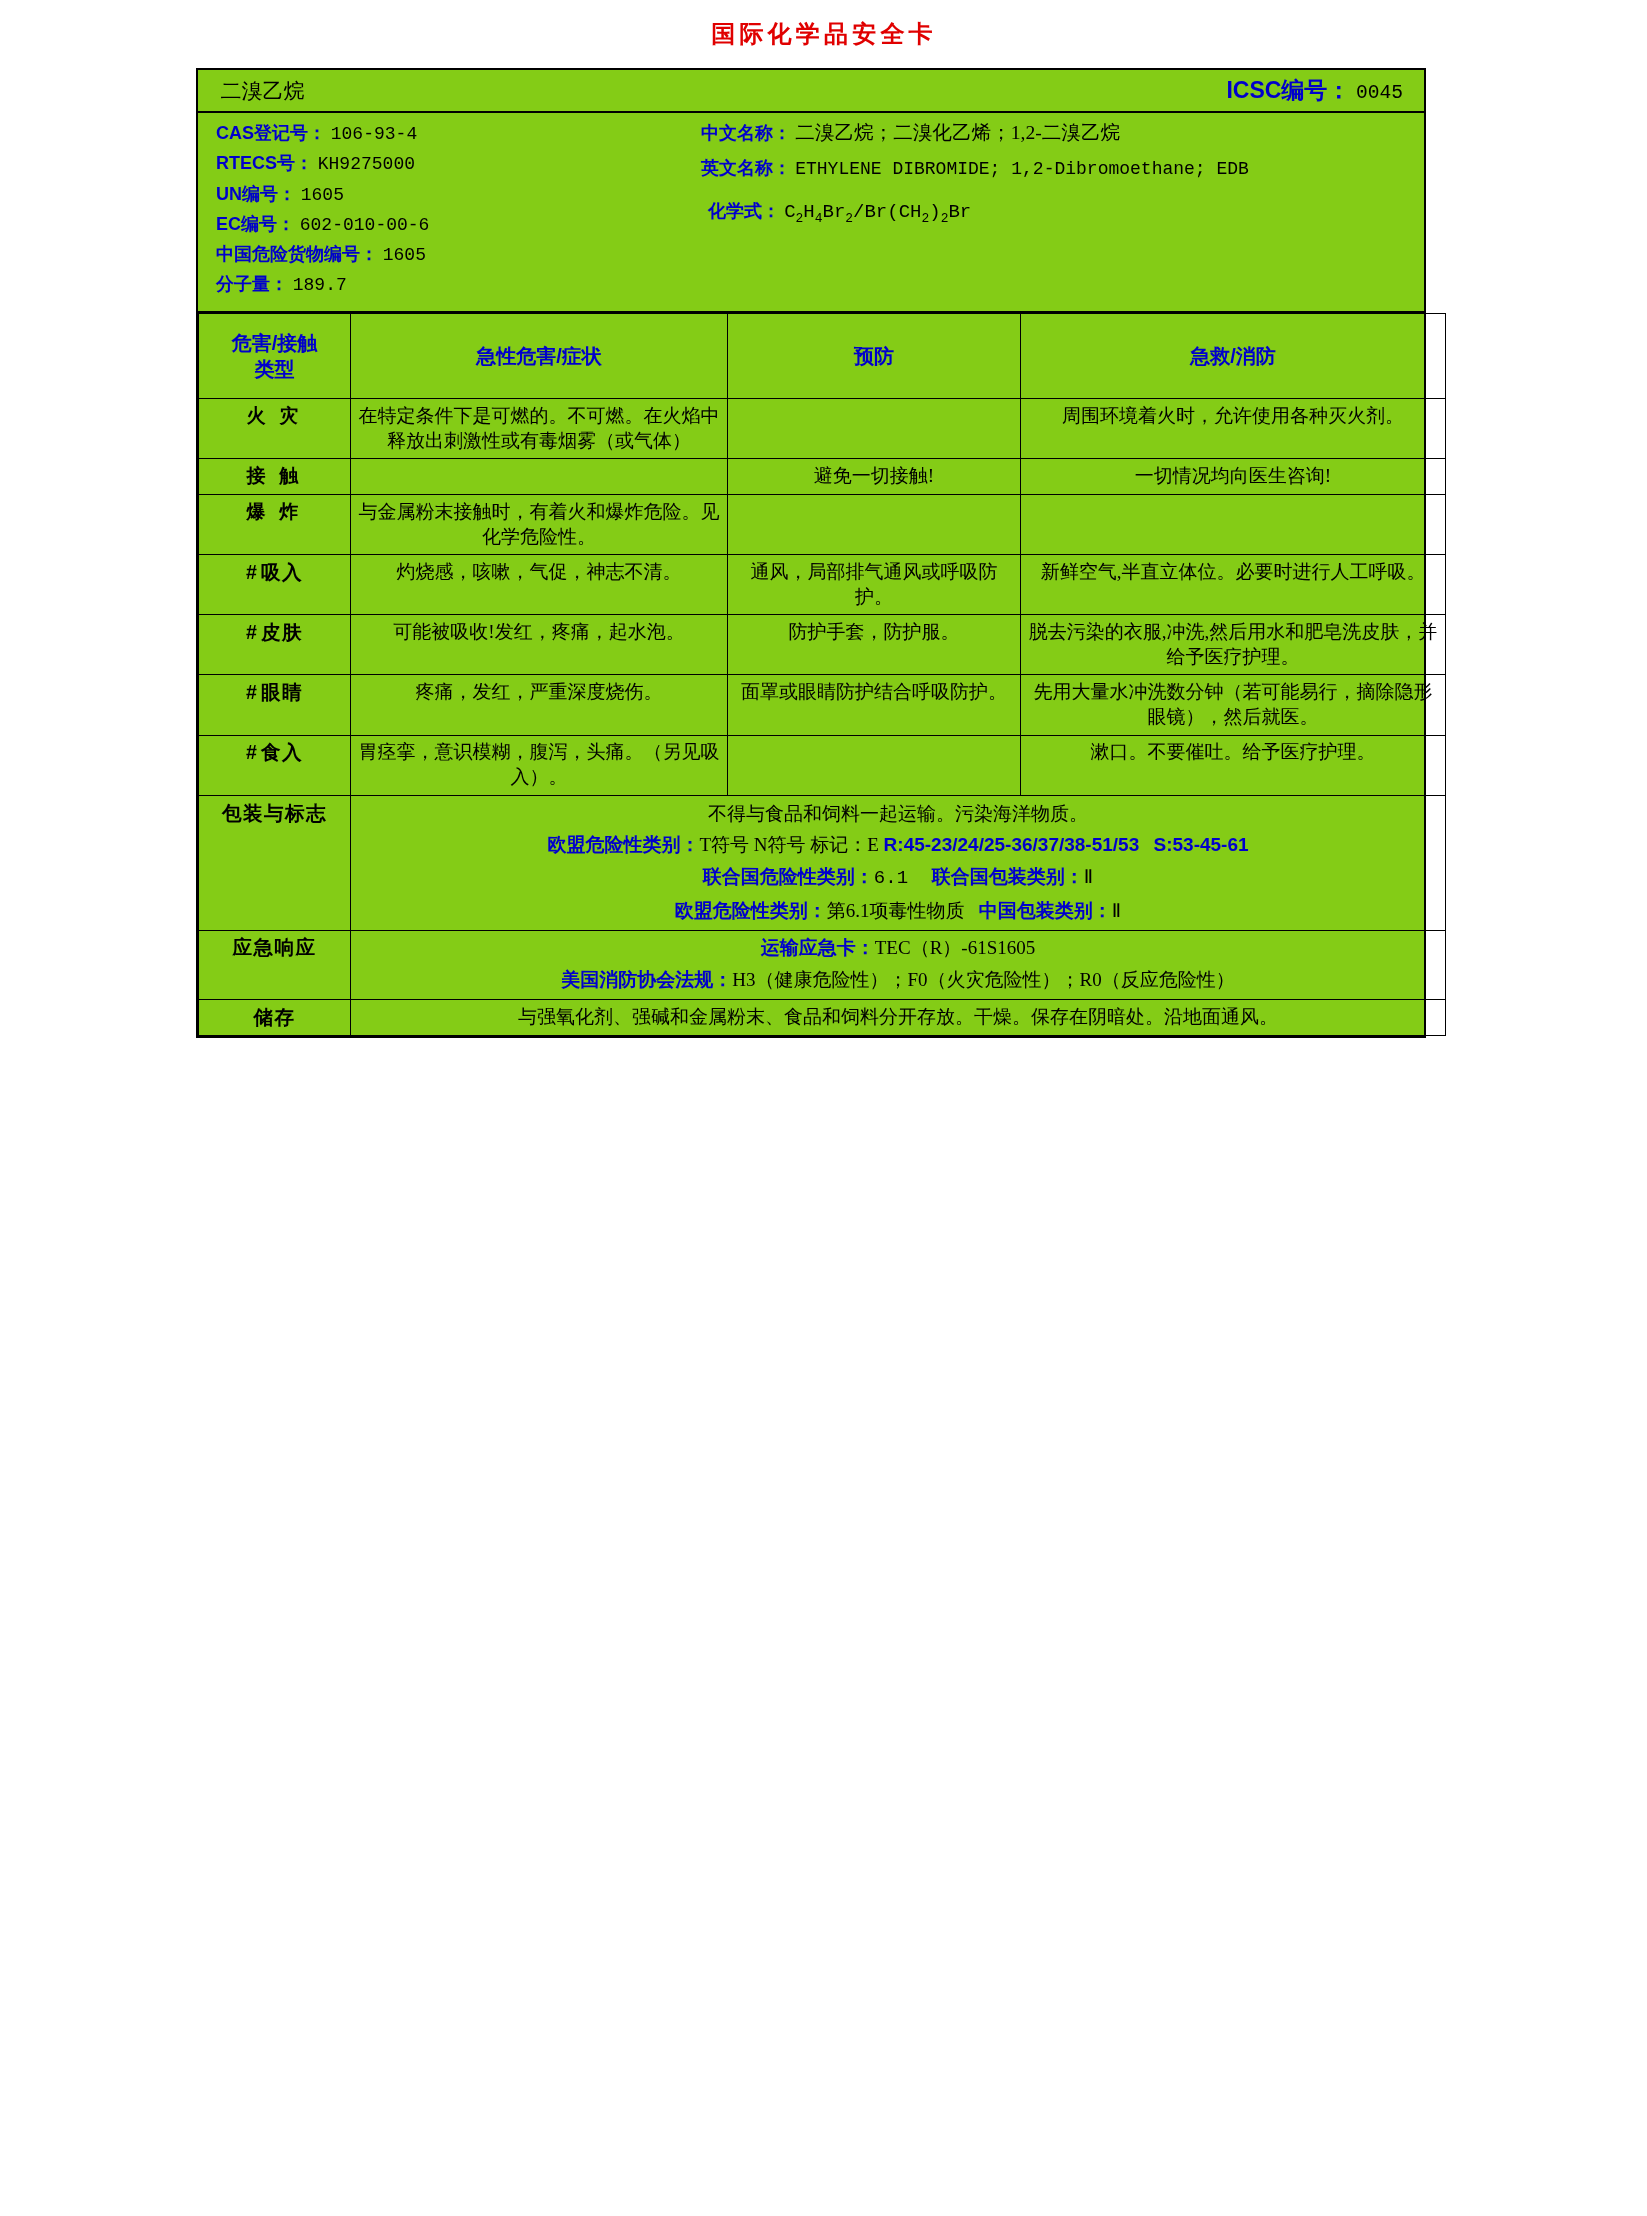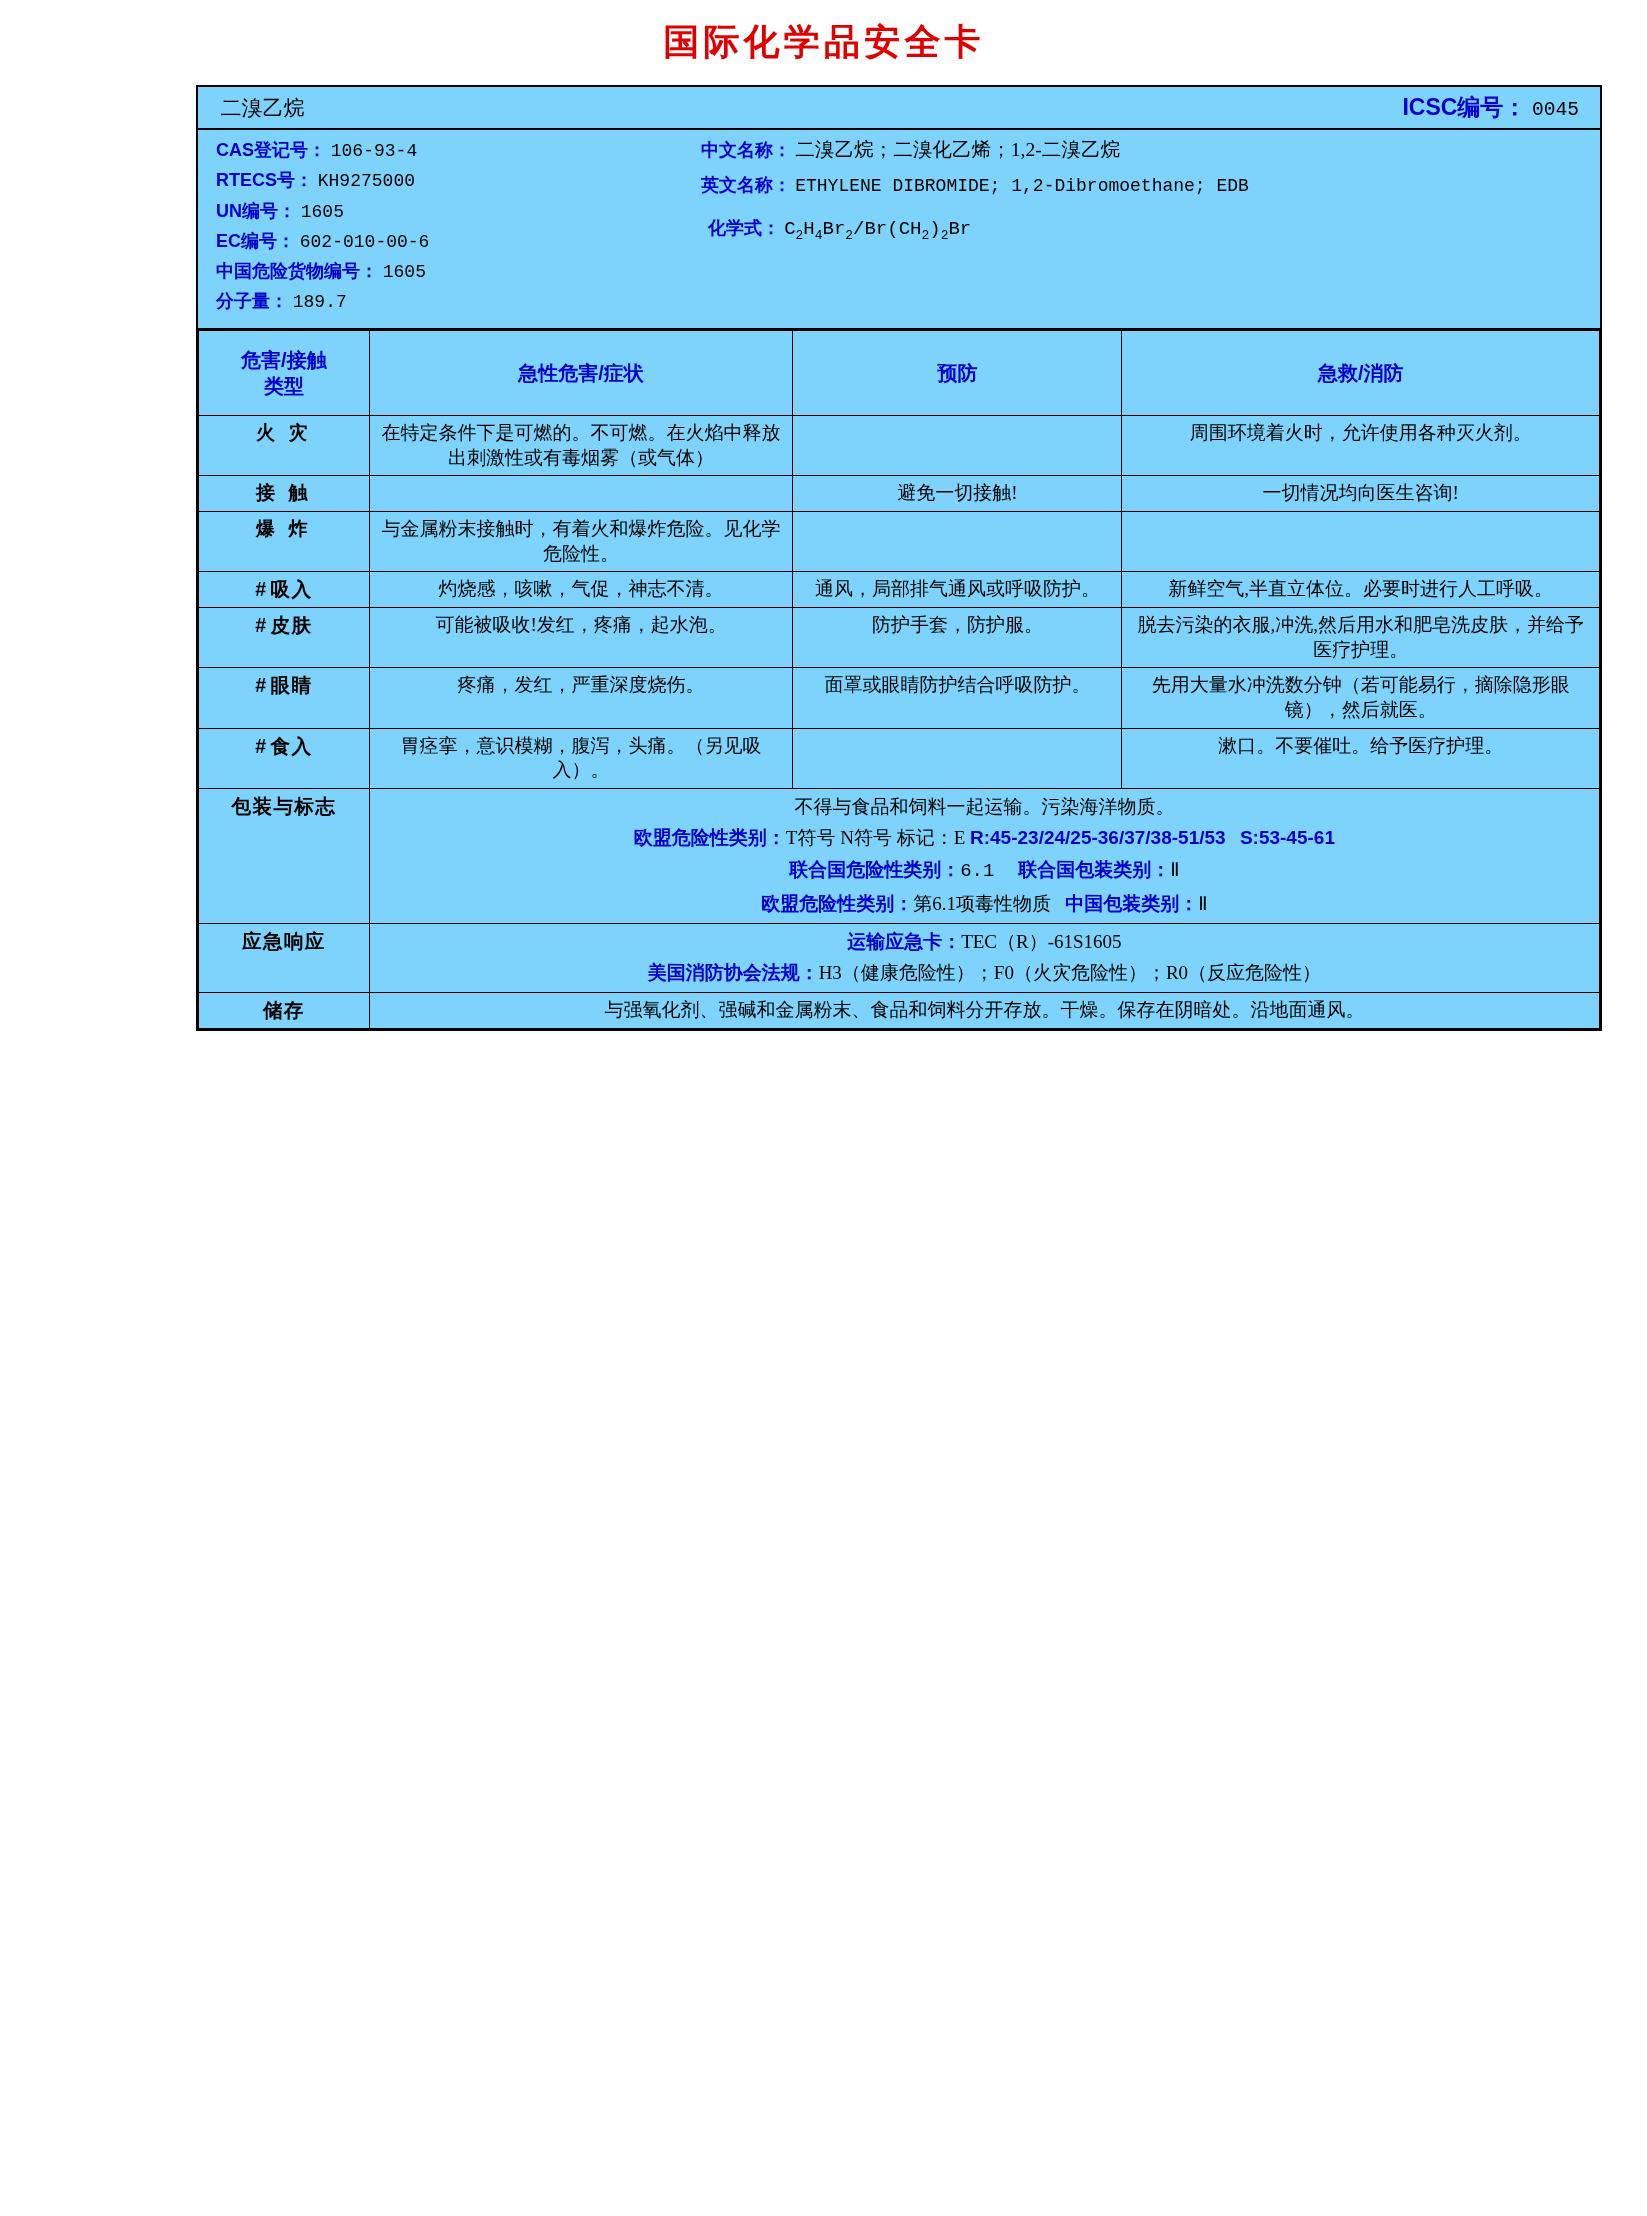--- a/index.html
+++ b/index.html
@@ -15,30 +15,30 @@
     position: relative;
     width: 1648px;
     padding-top: 18px;
     box-sizing: border-box;
   }
   .doc-title {
     text-align: center;
     color: #e00000;
     font-family: "Liberation Sans", sans-serif;
     font-weight: bold;
-    font-size: 36px;
+    font-size: 24px;
     letter-spacing: 4.2px;
     margin: 0 0 18px 0;
   }
   .card {
-    width: 1406px;
+    width: 1230px;
     margin: 0 auto 0 196px;
     border: 2.8px solid #000;
     box-sizing: border-box;
-    background: #7dd3fc;
+    background: #84cc16;
   }
   
   .hdr-row {
     display: flex;
     align-items: center;
     border-bottom: 2.1px solid #000;
     height: 43px;
     padding: 0 12.6px;
     box-sizing: border-box;
   }

